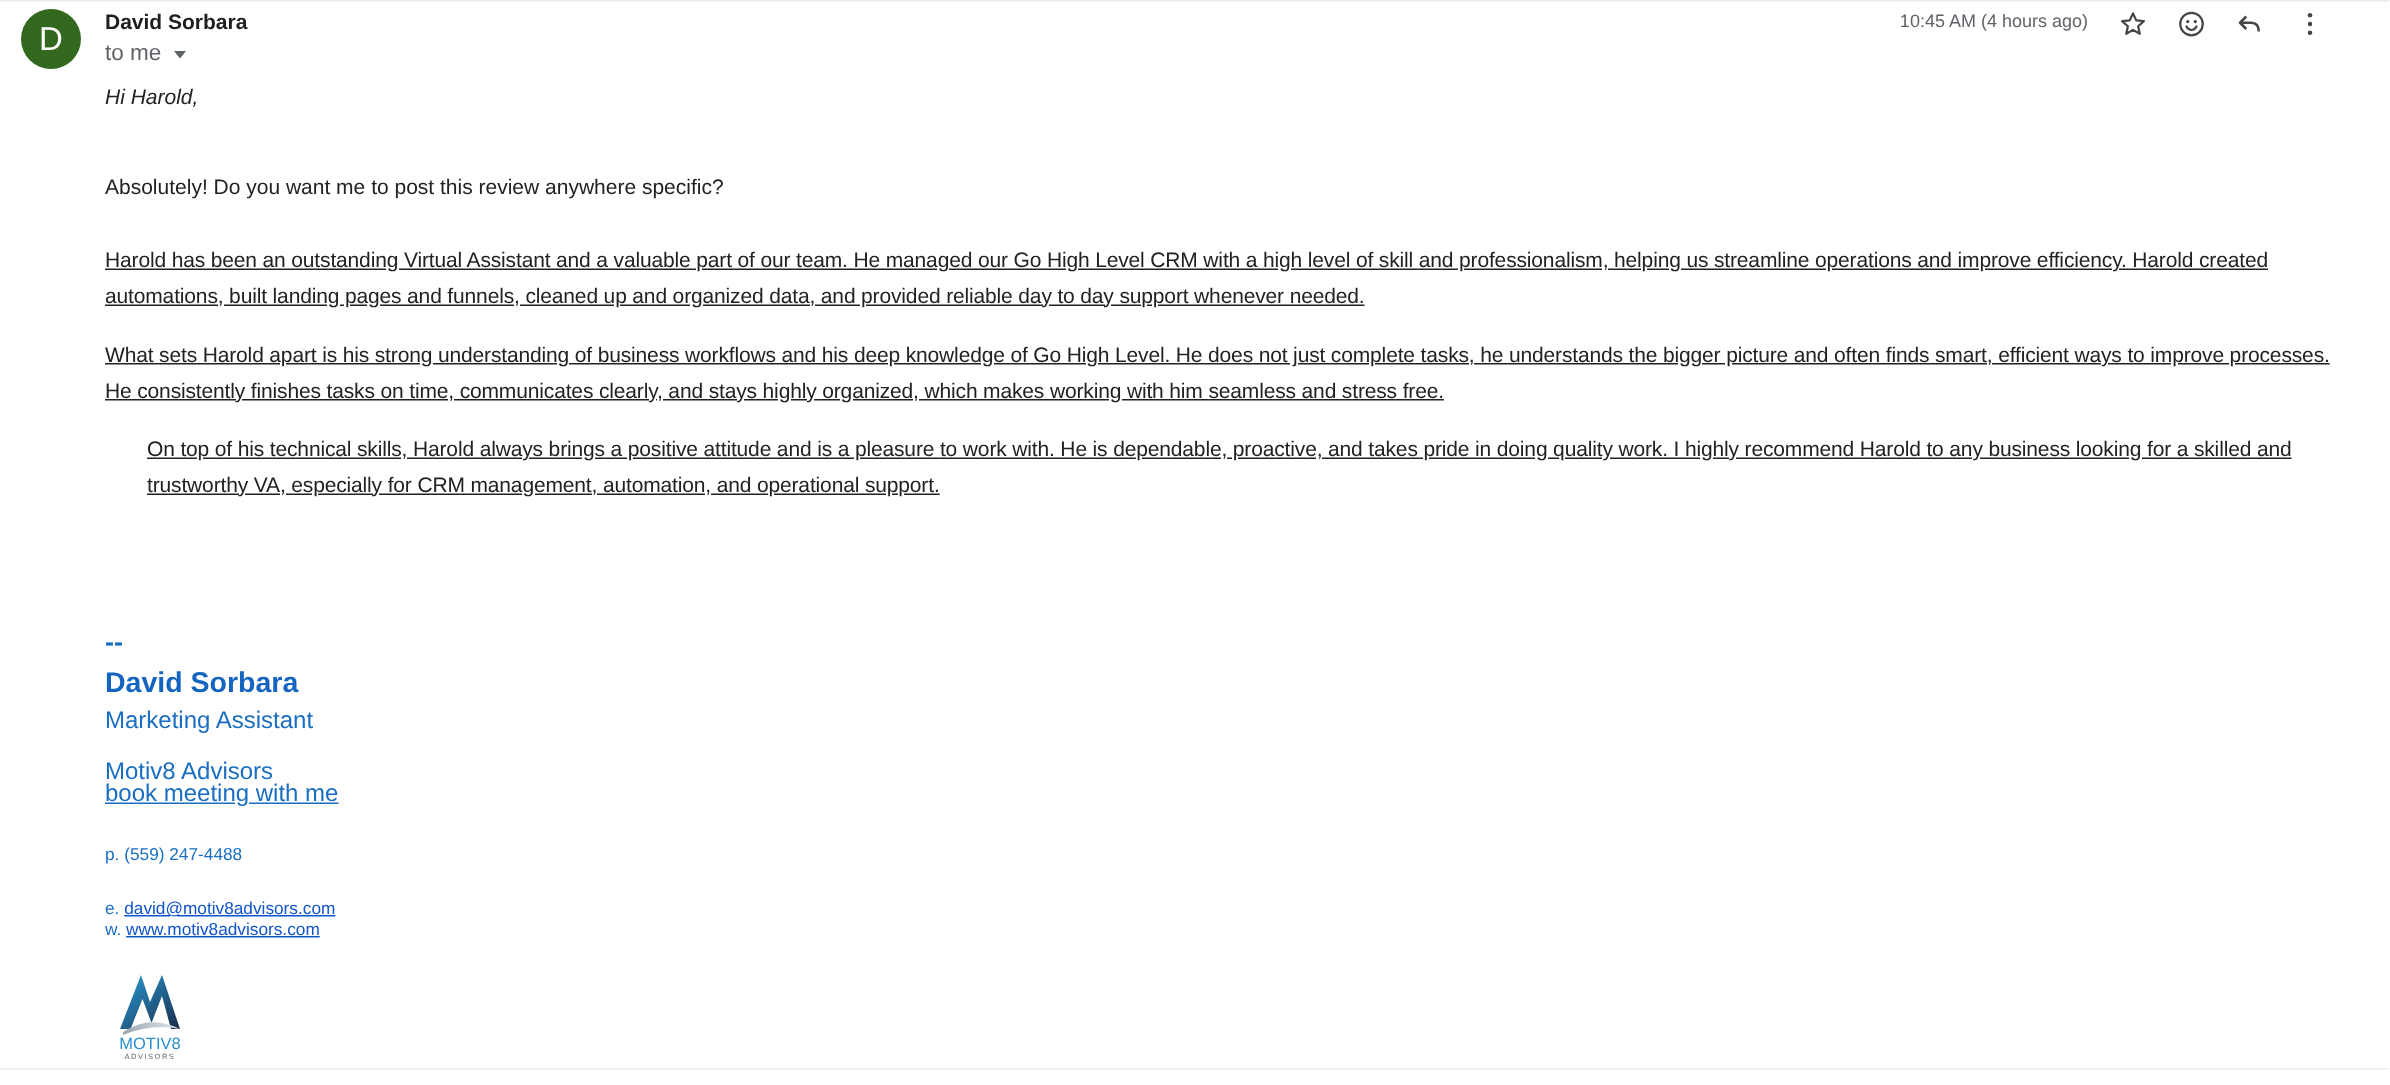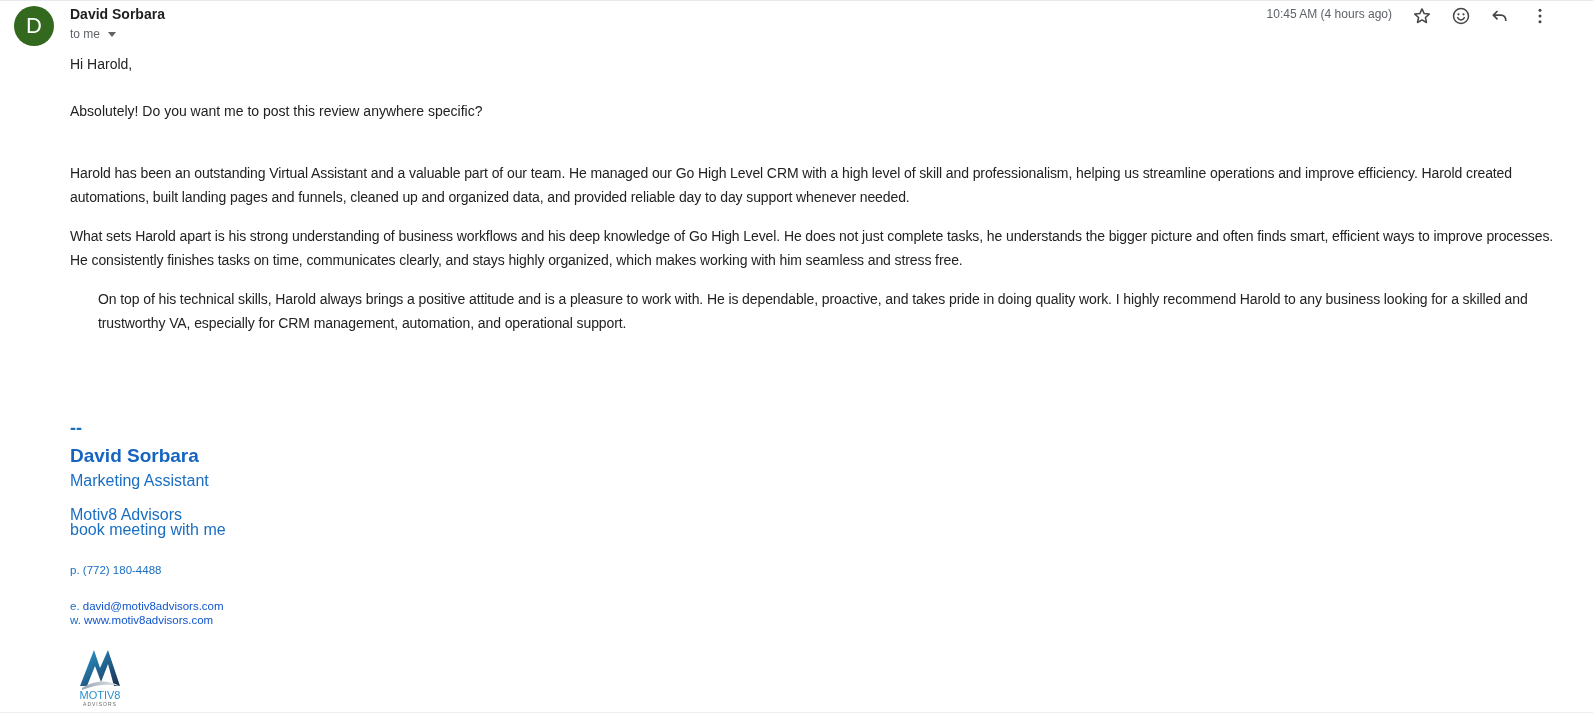--- a/index.html
+++ b/index.html
@@ -1,29 +1,29 @@
 <!DOCTYPE html>
 <html><head>
   <meta charset="utf-8">
   <style>
     html, body { margin:0; padding:0; background:#ffffff; }
     body { width:1593px; height:723px; position:relative; overflow:hidden; font-family:"Liberation Sans", sans-serif; color:#1f1f1f; }
     .topline { position:absolute; left:0; top:0; width:1593px; height:1px; background:#e8eaed; }
     .bottomline { position:absolute; left:0; top:712px; width:1593px; height:1px; background:#eceff1; }
     .avatar { position:absolute; left:14px; top:6px; width:40px; height:40px; border-radius:50%; background:#33691e; color:#fff; font-size:22px; display:flex; align-items:center; justify-content:center; font-family:"Liberation Sans", sans-serif; }
     .sender { position:absolute; left:70px; top:6px; font-size:14px; font-weight:bold; color:#1f1f1f; }
-    .tome { position:absolute; left:70px; top:27px; font-size:12px; color:#5f6368; display:flex; align-items:center; gap:6px; }
+    .tome { position:absolute; left:70px; top:27px; font-size:15px; color:#5f6368; display:flex; align-items:center; gap:6px; }
     .caret { width:0; height:0; border-left:4px solid transparent; border-right:4px solid transparent; border-top:5px solid #5f6368; margin-left:2px; margin-top:1px; }
     .time { position:absolute; right:201px; top:7px; font-size:12px; color:#5f6368; }
     .hicon { position:absolute; top:4px; width:24px; height:24px; display:flex; align-items:center; justify-content:center; cursor:pointer; }
-    .greeting { position:absolute; left:70px; top:56px; font-family:"Liberation Sans", sans-serif; font-size:14px; color:#222; }
-    .line1 { position:absolute; left:70px; top:103px; font-family:"Liberation Sans", sans-serif; font-size:14px; color:#222; }
-    .para { position:absolute; left:70px; width:1490px; font-family:"Liberation Sans Narrow", "Liberation Sans", sans-serif; font-size:14px; line-height:23.5px; color:#222; letter-spacing:-0.1px; }
+    .greeting { position:absolute; left:70px; top:56px; font-family:"Liberation Sans", sans-serif; font-size:14px; color:#222;font-style:italic; }
+    .line1 { position:absolute; left:70px; top:116px; font-family:"Liberation Sans", sans-serif; font-size:14px; color:#222; }
+    .para { position:absolute; left:70px; width:1490px; font-family:"Liberation Sans Narrow", "Liberation Sans", sans-serif; font-size:14px; line-height:23.5px; color:#222; letter-spacing:-0.1px;text-decoration:underline; }
     .sig { position:absolute; left:70px; font-family:"Liberation Sans", sans-serif; color:#1a6ec2; }
-    .sig a, .lnk { color:#1155cc; }
+    .sig a, .lnk { color:#1155cc; text-decoration:underline; }
     .logo { position:absolute; left:68px; top:646px; width:64px; height:62px;text-decoration:underline; }
   </style>
 </head>
 <body>
 
 <div class="topline"></div>
 
 <div class="avatar">
     <span>D</span>
   </div>
@@ -72,21 +72,21 @@
 <div class="para" style="top:288px;margin-left:28px;">On top of his technical skills, Harold always brings a positive attitude and is a pleasure to work with. He is dependable, proactive, and takes pride in doing quality work. I highly recommend Harold to any business looking for a skilled and trustworthy VA, especially for CRM management, automation, and operational support.</div>
 
 <div class="sig" style="top:418px; font-size:18px; font-weight:bold;">--</div>
 <div class="sig" style="top:445px; font-size:19px; font-weight:bold; color:#1565c0;">David Sorbara</div>
 <div class="sig" style="top:472px; font-size:16px;">Marketing Assistant</div>
 <div class="sig" style="top:506px; font-size:16px;">Motiv8 Advisors</div>
 <div class="sig" style="top:521px; font-size:16px;"><a class="lnk" style="color:#1a6ec2;">book meeting with me</a></div>
 
 <div class="sig" style="top:564px; font-size:11.5px;">
   <span>p.</span>
-  <span>(772) 180-4488</span>
+  <span>(559) 247-4488</span>
 </div>
 <div class="sig" style="top:589px; font-size:11.5px;margin-top:11px;">
   <span>e.</span>
   <a class="lnk">david@motiv8advisors.com</a>
 </div>
 <div class="sig" style="top:614px; font-size:11.5px;">
   <span>w.</span>
   <a class="lnk">www.motiv8advisors.com</a>
 </div>
 

